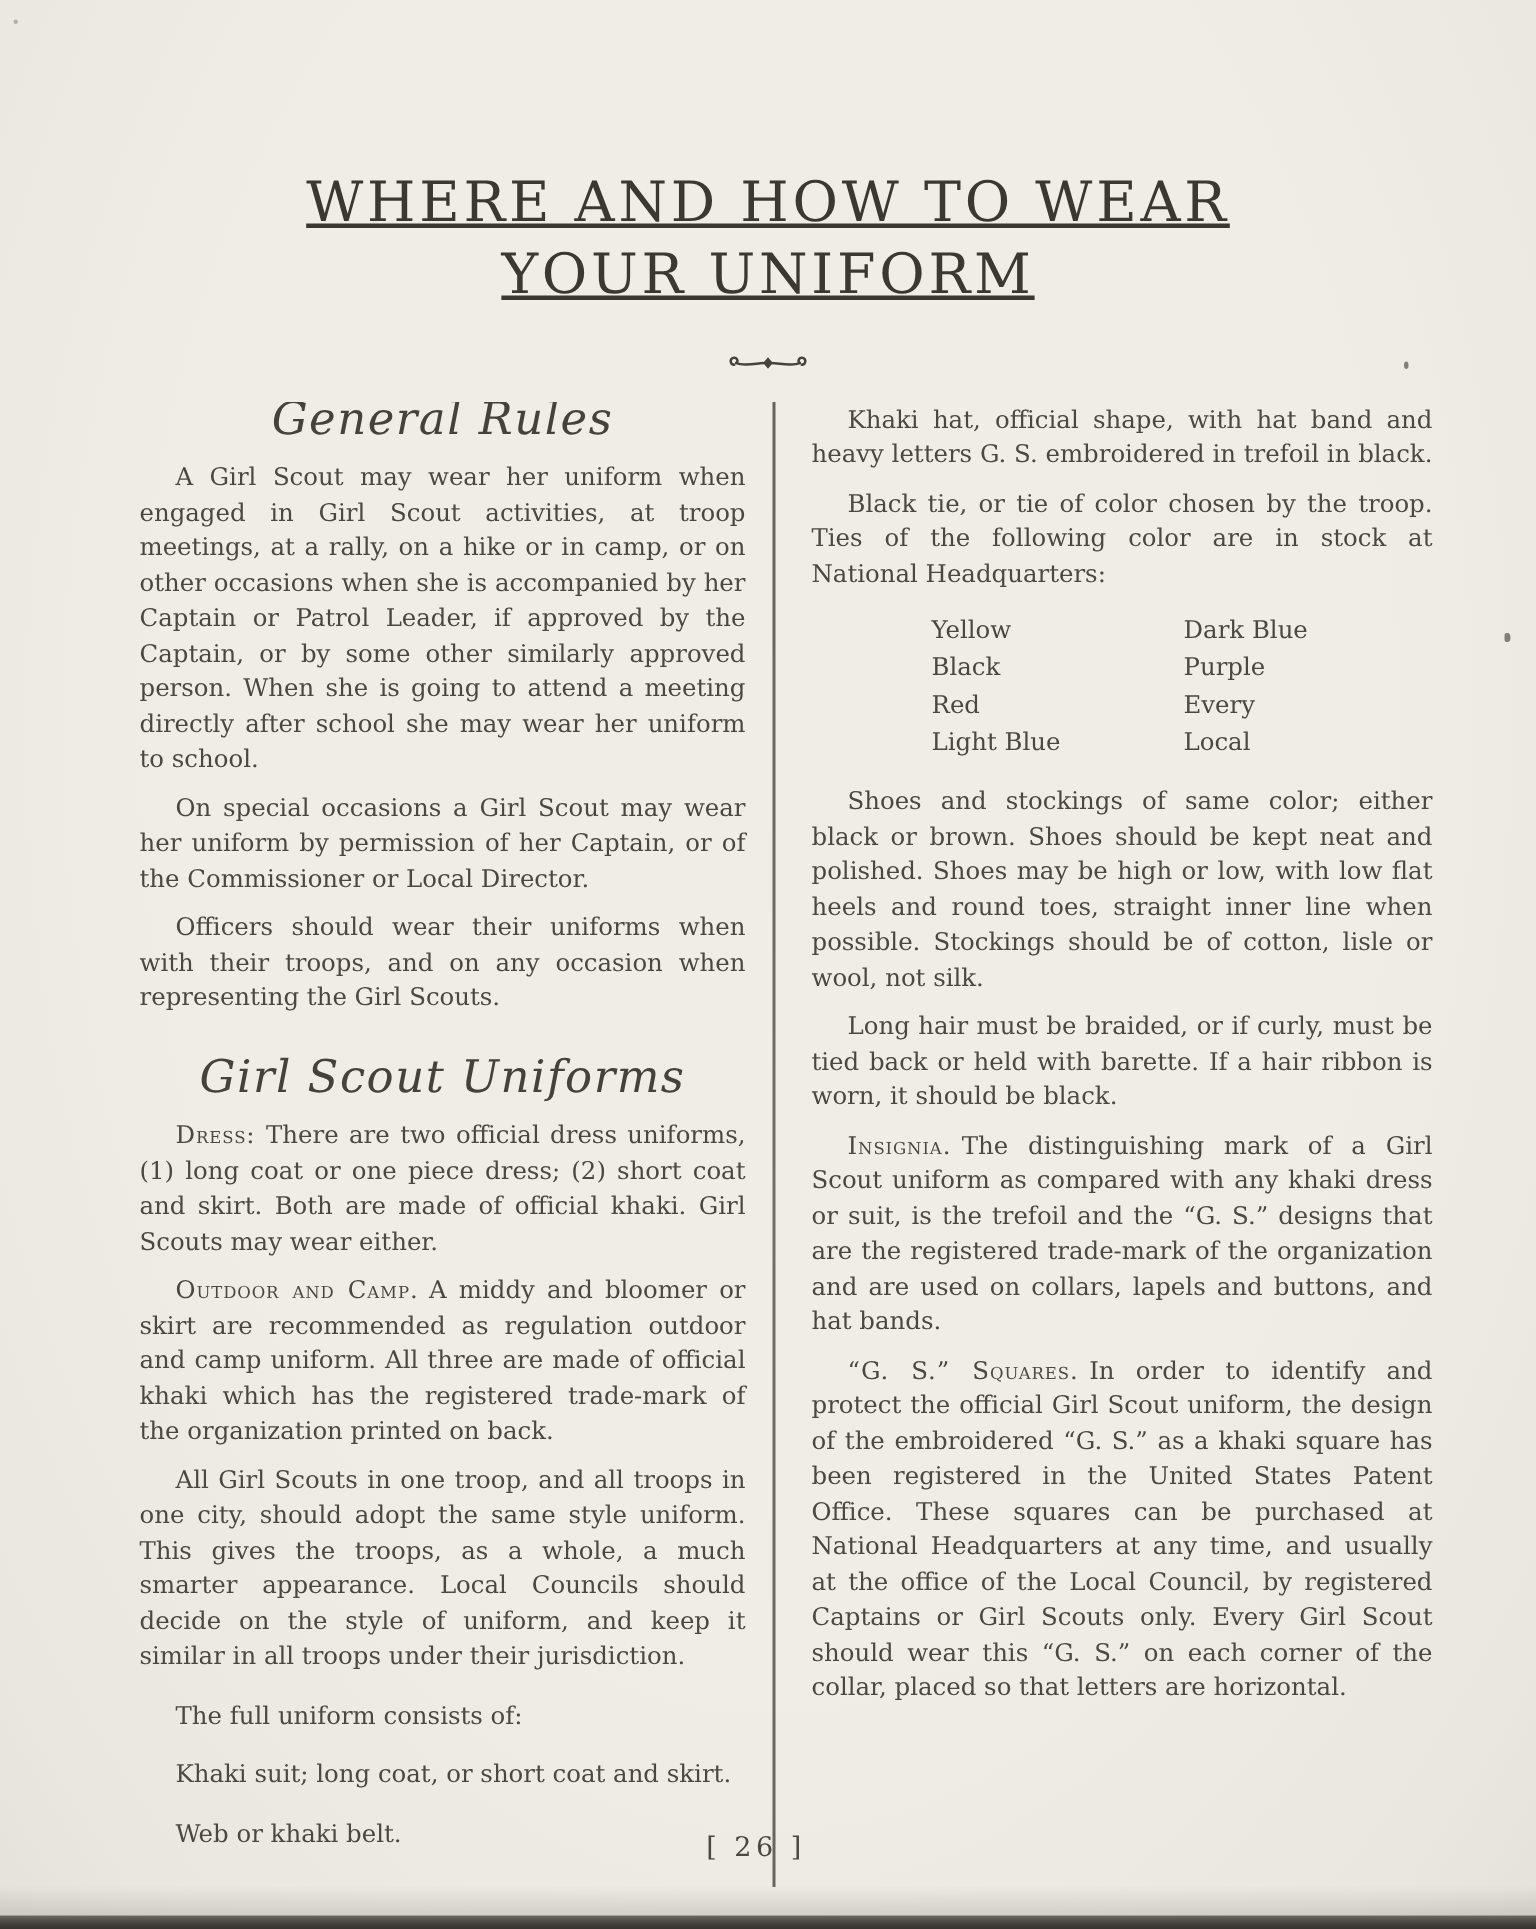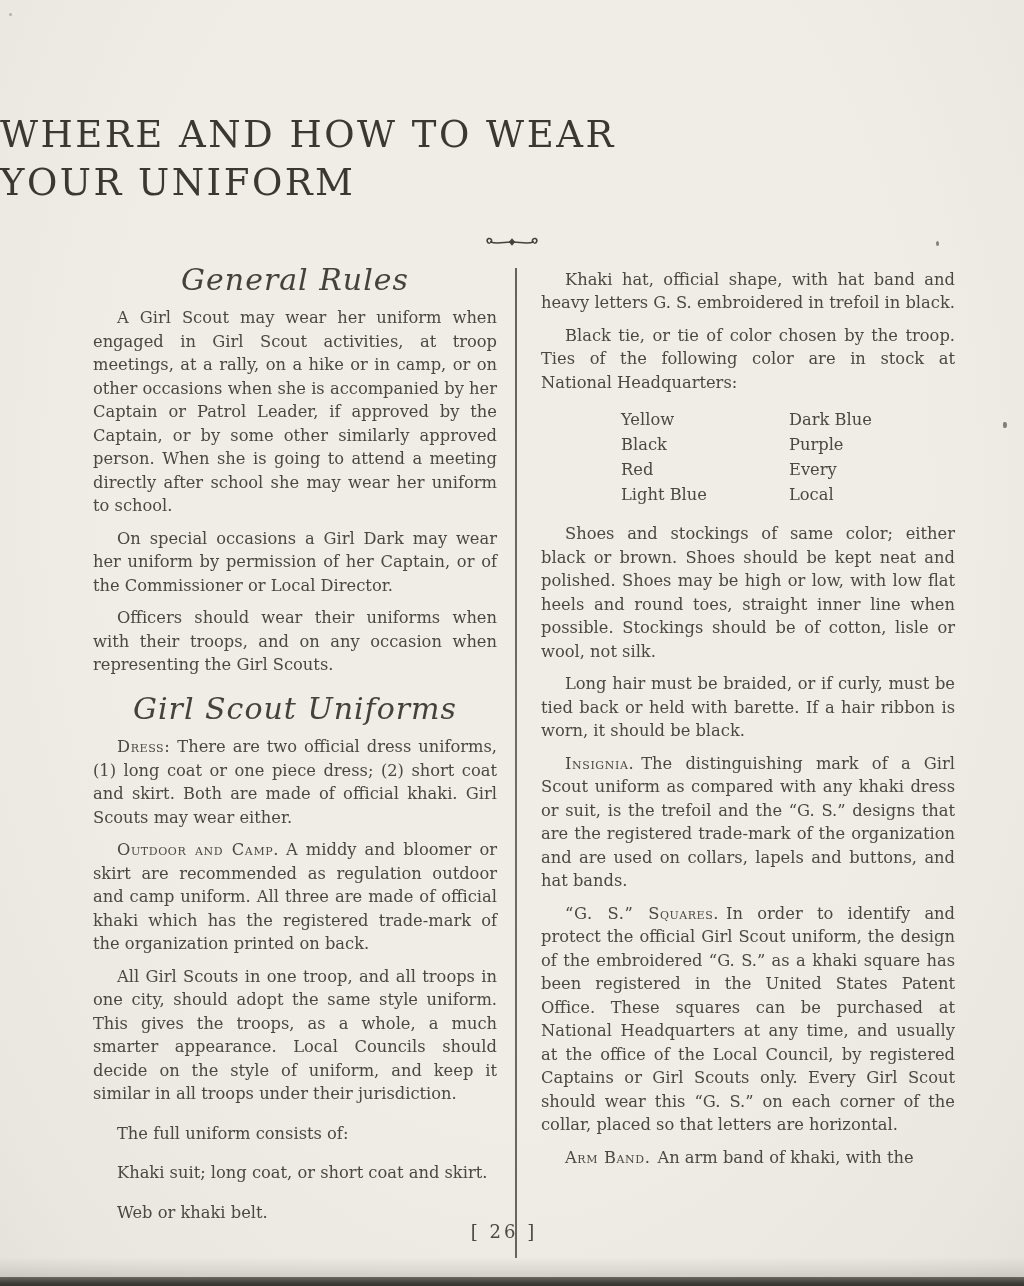--- a/index.html
+++ b/index.html
@@ -7,25 +7,27 @@
     position:relative;
     width:1024px; height:1286px;
     margin:0 auto;
     background: radial-gradient(ellipse at 50% 38%, #efede6 55%, #e9e7df 88%, #e4e2da 100%);
     font-family:"DejaVu Serif", serif;
     color:#4c4841;
     overflow:hidden;
   }
   .title {
     padding-top:86px;
+    text-align:center;
     font-size:37px;
     line-height:48px;
     letter-spacing:2.5px;
     color:#3b3832;
     font-weight:normal;
+    text-decoration:underline;
   }
   .title span { display:block; }
   .ornament { text-align:center; margin-top:10px; height:20px; }
   .columns {
     display:flex;
     margin-top:16px;
     height:990px;
     overflow:hidden;
   }
   .col { font-size:16.3px; line-height:23.5px; }
@@ -39,21 +41,21 @@
   }
   .sec-heading {
     font-style:italic;
     font-weight:normal;
     font-size:30px;
     letter-spacing:1px;
     text-align:center;
     color:#46423a;
     margin:0 0 15px 0;
   }
-  .sec-heading.second { margin-top:20px; }
+  .sec-heading.second { margin-top:30px; }
   .para {
     margin:0 0 9px 0;
     text-indent:24px;
     text-align:justify;
   }
   .lead { font-variant:small-caps; letter-spacing:0.6px; margin-right:7px; }
   .plain-line { margin:16px 0 7px 0; text-indent:24px; text-align:left; }
   .tie-table { margin:13px 0 15px 0; padding-left:80px; }
   .tie-row { display:flex; line-height:25px; }
   .tie-c1 { width:168px; }
@@ -99,21 +101,21 @@
       <path d="M28 6.2 L31.2 10 L28 13.8 L24.8 10 Z" fill="#45423c"></path>
     </svg>
   </div>
 
   <div class="columns">
 
     <section class="col left">
       <h2 class="sec-heading">General Rules</h2>
 
       <p class="para">A Girl Scout may wear her uniform when engaged in Girl Scout activities, at troop meetings, at a rally, on a hike or in camp, or on other occasions when she is accompanied by her Captain or Patrol Leader, if approved by the Captain, or by some other similarly approved person. When she is going to attend a meeting directly after school she may wear her uniform to school.</p>
-      <p class="para">On special occasions a Girl Dark may wear her uniform by permission of her Captain, or of the Commissioner or Local Director.</p>
+      <p class="para">On special occasions a Girl Scout may wear her uniform by permission of her Captain, or of the Commissioner or Local Director.</p>
       <p class="para">Officers should wear their uniforms when with their troops, and on any occasion when representing the Girl Scouts.</p>
 
       <h2 class="sec-heading second">Girl Scout Uniforms</h2>
 
       <p class="para"><span class="lead">Dress:</span><span>There are two official dress uniforms, (1) long coat or one piece dress; (2) short coat and skirt. Both are made of official khaki. Girl Scouts may wear either.</span></p>
 
       <p class="para"><span class="lead">Outdoor and Camp.</span><span>A middy and bloomer or skirt are recommended as regulation outdoor and camp uniform. All three are made of official khaki which has the registered trade-mark of the organization printed on back.</span></p>
 
       <p class="para">All Girl Scouts in one troop, and all troops in one city, should adopt the same style uniform. This gives the troops, as a whole, a much smarter appearance. Local Councils should decide on the style of uniform, and keep it similar in all troops under their jurisdiction.</p>
 
@@ -147,21 +149,20 @@
         </div>
       </div>
 
       <p class="para">Shoes and stockings of same color; either black or brown. Shoes should be kept neat and polished. Shoes may be high or low, with low flat heels and round toes, straight inner line when possible. Stockings should be of cotton, lisle or wool, not silk.</p>
       <p class="para">Long hair must be braided, or if curly, must be tied back or held with barette. If a hair ribbon is worn, it should be black.</p>
 
       <p class="para"><span class="lead">Insignia.</span><span>The distinguishing mark of a Girl Scout uniform as compared with any khaki dress or suit, is the trefoil and the “G. S.” designs that are the registered trade-mark of the organization and are used on collars, lapels and buttons, and hat bands.</span></p>
 
       <p class="para"><span class="lead">“G. S.” Squares.</span><span>In order to identify and protect the official Girl Scout uniform, the design of the embroidered “G. S.” as a khaki square has been registered in the United States Patent Office. These squares can be purchased at National Headquarters at any time, and usually at the office of the Local Council, by registered Captains or Girl Scouts only. Every Girl Scout should wear this “G. S.” on each corner of the collar, placed so that letters are horizontal.</span></p>
 
-      <p class="para"><span class="lead">Arm Band.</span><span>An arm band of khaki, with the</span></p>
     </section>
 
   </div>
 
   <div class="page-number">[ 26 ]</div>
 
   <div class="speck s1"></div>
   <div class="speck s2"></div>
   <div class="speck s3"></div>
   <div class="bottom-shade"></div>

